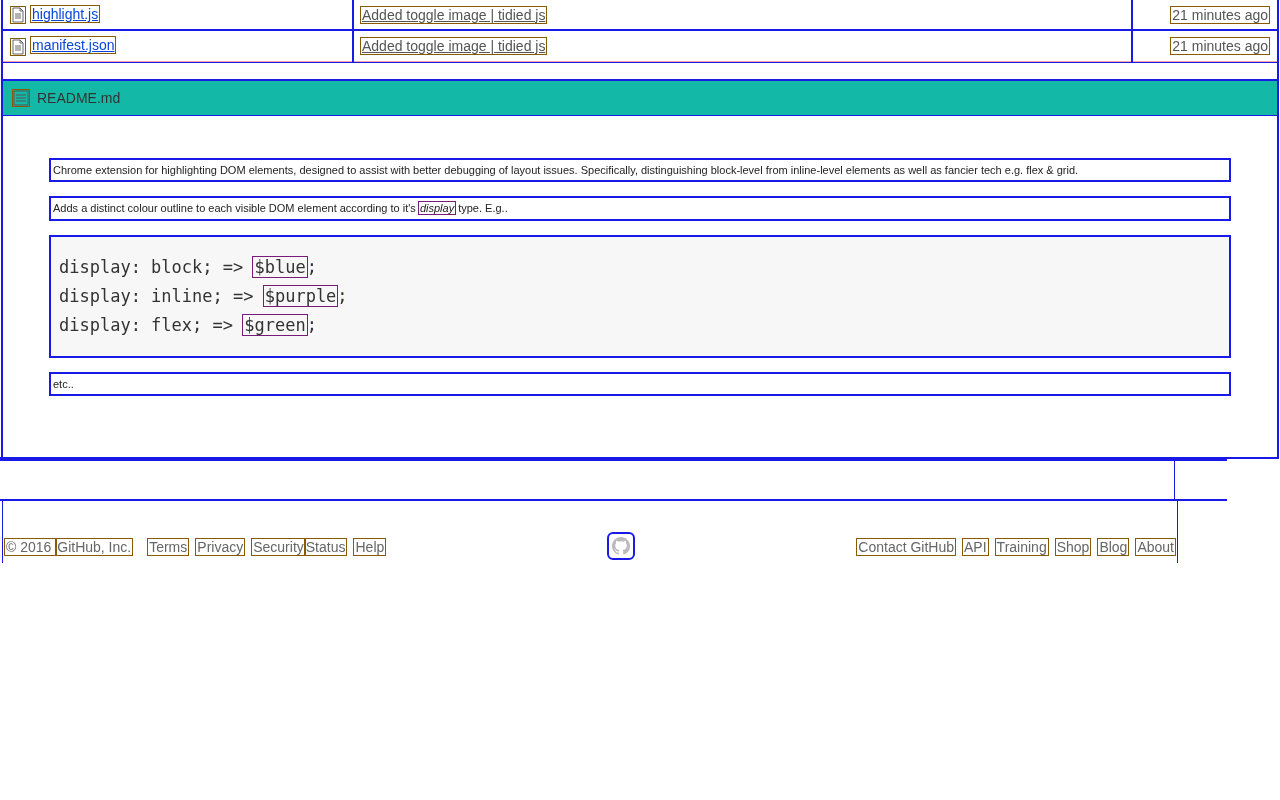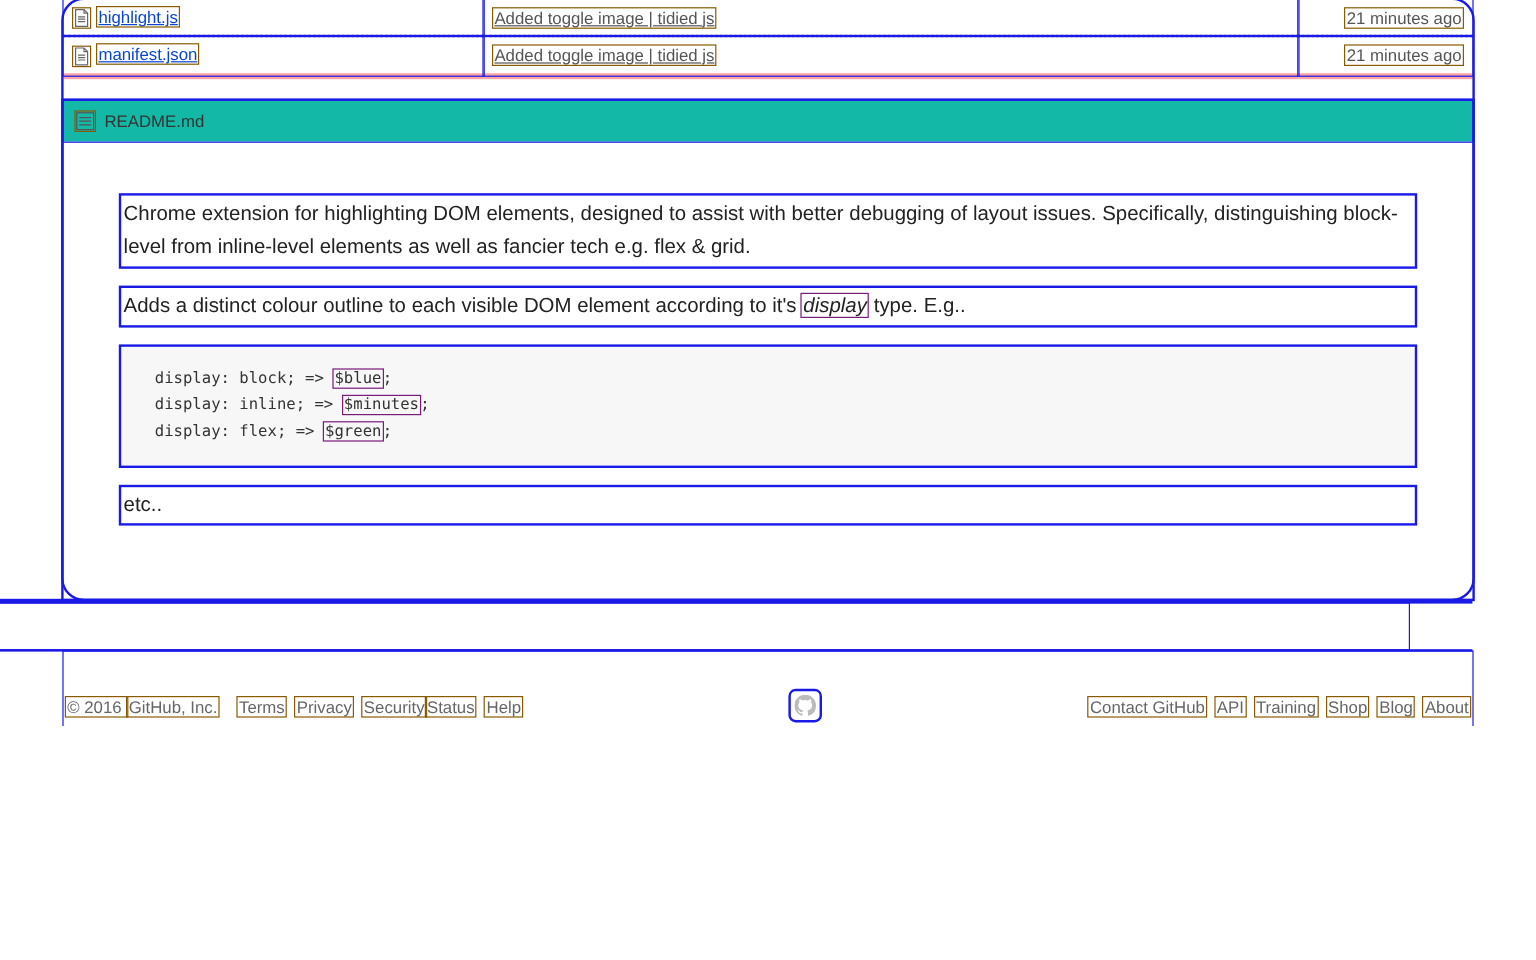--- a/index.html
+++ b/index.html
@@ -5,32 +5,31 @@
   * { margin: 0; padding: 0; box-sizing: border-box; }
   body {
     font-family: -apple-system, BlinkMacSystemFont, "Segoe UI", Helvetica, Arial, sans-serif;
     font-size: 14px;
     color: #333;
     background: #fff;
     width: 1280px;
   }
   .main-container {
     margin: 0 auto;
-    width: 1174px;
-    outline: 2px solid #1a1ae6;
-    border-radius: 17px;
+    width: 1274px;
+    outline: 2px solid #1a1ae6;
   }
   .file-list {
     width: 100%;
     border-collapse: collapse;
   }
   .file-list td {
     padding: 6px 8px;
     outline: 1px solid #1a1ae6;
-    border-bottom: 5px solid #fca5a5;
+    border-bottom: 2px solid #fca5a5;
     vertical-align: middle;
   }
   .file-list tr.dotted-sep td {
     border-bottom: 2px dotted #5a5a5a;
   }
   .file-list .col-name { width: 350px; }
   .file-list .col-msg  { width: auto; color: #555; }
   .file-list .col-time { width: 145px; text-align: right; color: #555; }
   .file-icon {
     display: inline-block;
@@ -78,38 +77,38 @@
     outline: 2px solid #1a1ae6;
     padding: 14px 0 14px 2px;
     margin-bottom: 22px;
     display: flex;
     align-items: flex-start;
   }
   h1.readme-h1 span.h1-text { line-height: 1.2; }
   .para {
     outline: 2px solid #1a1ae6;
     padding: 1px 2px;
-    font-size: 17px;
+    font-size: 11px;
     line-height: 1.7;
     margin-bottom: 18px;
     color: #222;
   }
   .para .display-italic {
     font-style: italic;
     outline: 1px solid #7a1a7a;
     padding: 0 1px;
     margin-top: 28px;
   }
   .codeblock {
     outline: 2px solid #1a1ae6;
     background: #f7f7f7;
-    padding: 16px 28px;
+    padding: 16px 8px;
     margin-bottom: 18px;
     font-family: Consolas, Menlo, monospace;
-    font-size: 13px;
+    font-size: 17px;
     line-height: 1.7;
   }
   .codeblock .var {
     outline: 1px solid #7a1a7a;
     padding: 0 1px;
   }
 
   .footer-strip1 {
     margin-top: 0;
     border-top: 4px solid #1a1ae6;
@@ -207,21 +206,21 @@
       </span>
       <span>README.md</span>
     </div>
     <div class="readme-body">
       <p class="para">Chrome extension for highlighting DOM elements, designed to assist with better debugging of layout issues. Specifically, distinguishing block-level from inline-level elements as well as fancier tech e.g. flex &amp; grid.</p>
       <p class="para">
         <span>Adds a distinct colour outline to each visible DOM element according to it's </span><span class="display-italic">display</span><span> type. E.g..</span>
       </p>
       <div class="codeblock" id="codeblock">
           <div><span>display: block; =&gt; </span><span class="var">$blue</span><span>;</span></div>
-          <div><span>display: inline; =&gt; </span><span class="var">$minutes</span><span>;</span></div>
+          <div><span>display: inline; =&gt; </span><span class="var">$purple</span><span>;</span></div>
           <div><span>display: flex; =&gt; </span><span class="var">$green</span><span>;</span></div>
         </div>
       <p class="para">etc..</p>
     </div>
   </div>
 </div>
 
 <div class="footer-strip1">
   <div class="footer-inner"></div>
 </div>

